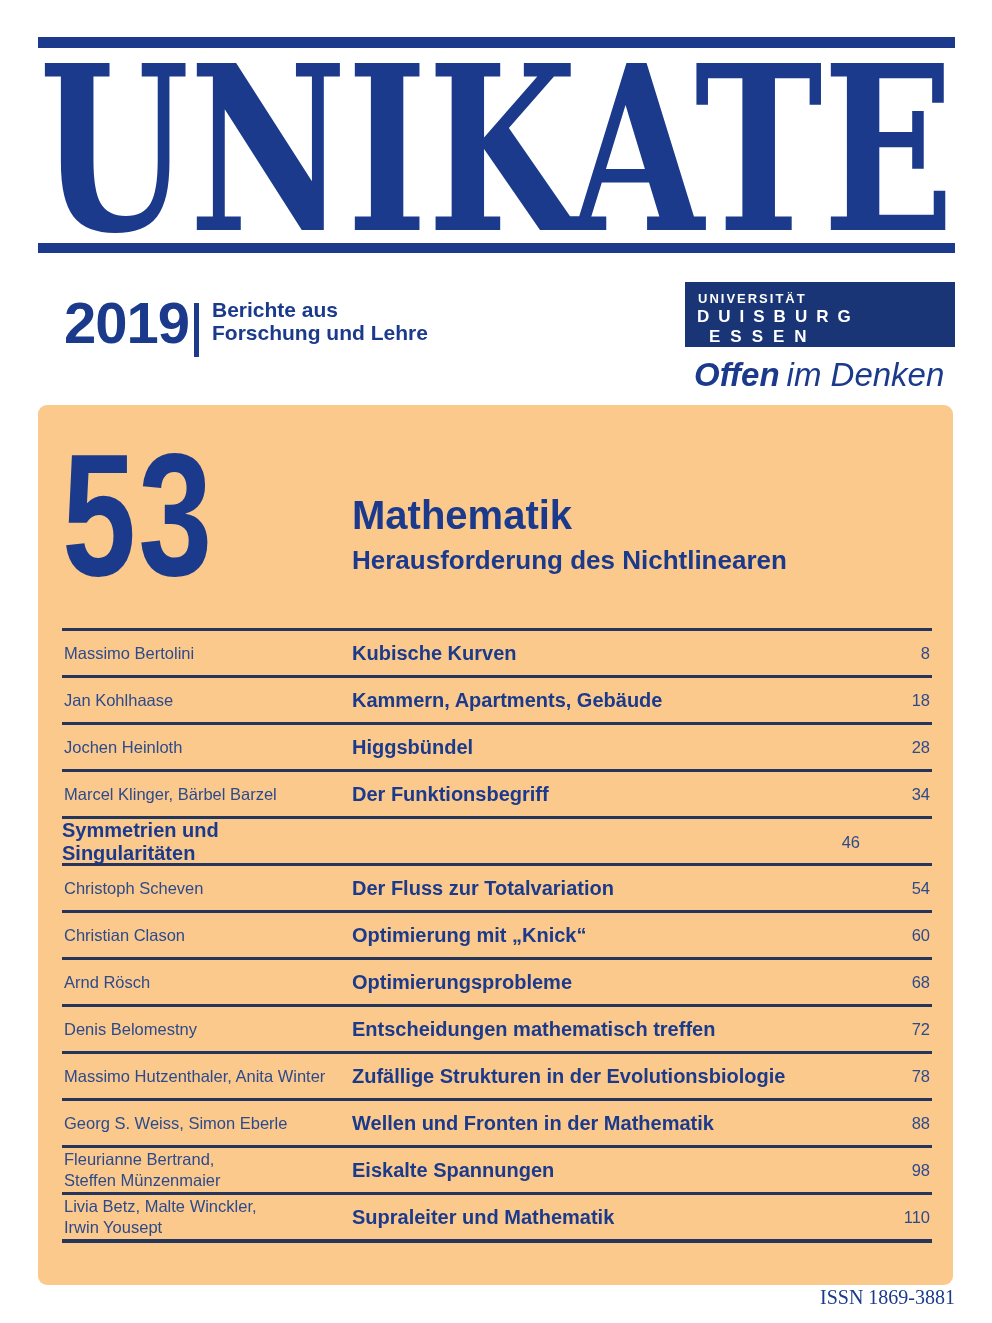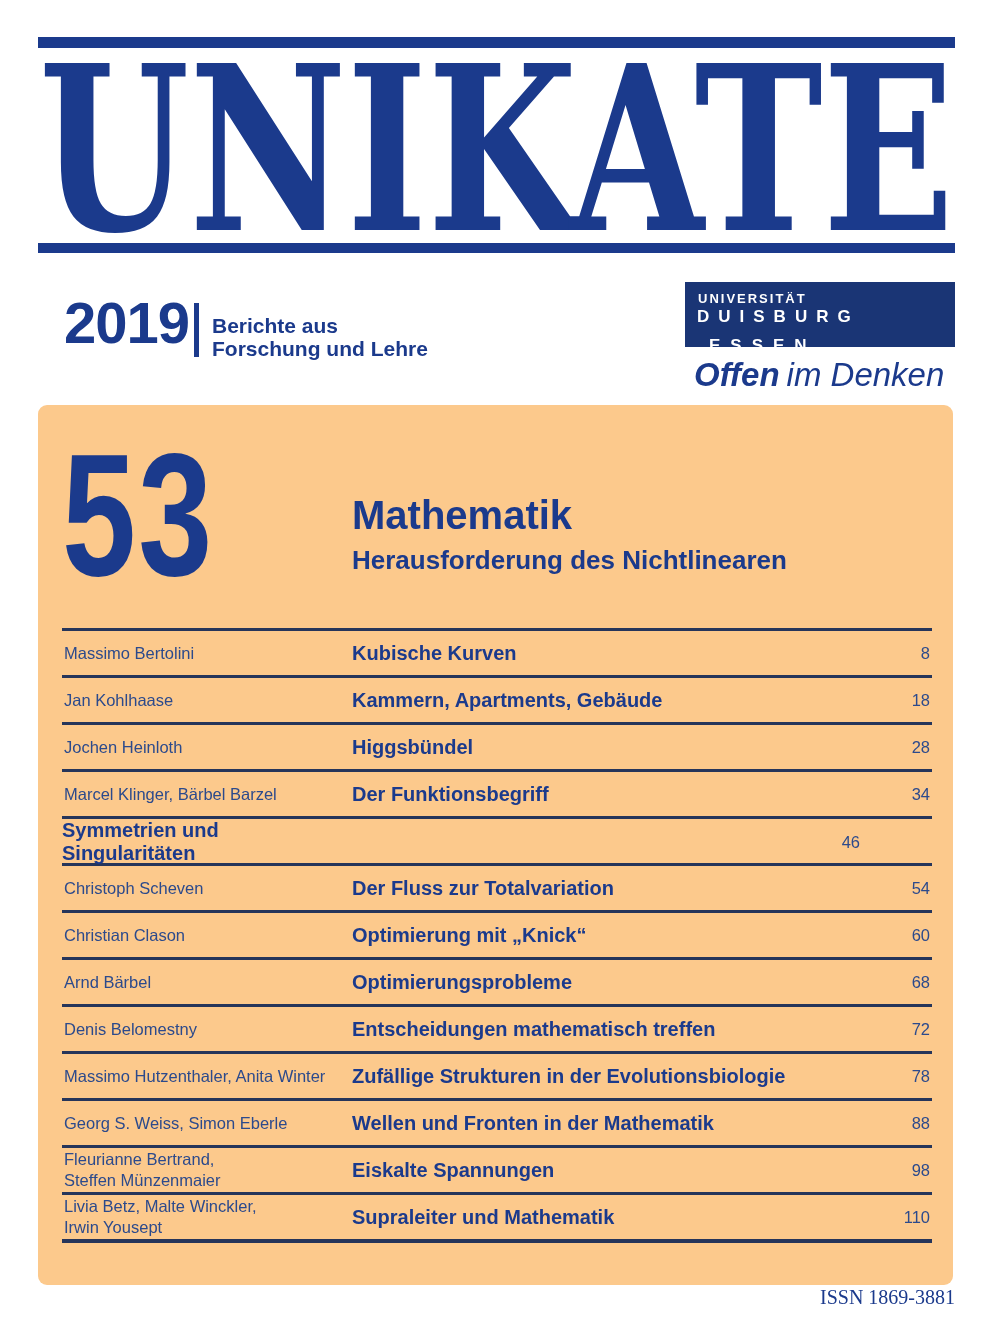--- a/index.html
+++ b/index.html
@@ -27,28 +27,28 @@
   .masthead text{
     font-family:"DejaVu Serif","Liberation Serif",serif;
     font-weight:bold;
     fill:var(--brand-blue);
   }
 
   
   .year{left:64px;top:294px;font-size:58px;font-weight:bold;letter-spacing:-1px;
         color:var(--brand-blue);line-height:1;}
   .year-sep{left:194px;top:303px;width:5px;height:54px;background:var(--brand-blue);}
-  .issue-subtitle{left:212px;top:314px;font-size:21px;font-weight:bold;line-height:23px;
+  .issue-subtitle{left:212px;top:298px;font-size:21px;font-weight:bold;line-height:23px;
         color:var(--brand-blue);}
 
   
   .logo-box{left:685px;top:282px;width:270px;height:65px;background:var(--logo-blue);
         color:#ffffff;overflow:hidden;}
   .logo-uni{margin:9px 0 0 13px;font-size:13px;font-weight:bold;letter-spacing:2px;}
-  .logo-duisburg{margin:3px 0 16px 12px;font-size:17px;font-weight:bold;letter-spacing:9px;line-height:15px;}
+  .logo-duisburg{margin:3px 0 7px 12px;font-size:17px;font-weight:bold;letter-spacing:9px;line-height:15px;}
   .logo-essen{margin:-2px 0 0 24px;font-size:17px;font-weight:bold;letter-spacing:10px;line-height:15px;}
   .claim{left:694px;top:356px;font-size:33px;font-style:italic;color:var(--brand-blue);}
   .claim .claim-bold{font-weight:bold;}
   .claim .claim-rest{margin-left:7px;}
 
   
   .cover{left:38px;top:405px;width:915px;height:880px;background:var(--cover-bg);
         border-radius:9px;}
   .issue-number{position:absolute;left:24px;top:22px;font-size:175px;font-weight:bold;
         line-height:1;color:var(--brand-blue);letter-spacing:3px;
@@ -142,21 +142,21 @@
     <div class="toc-page">54</div>
   </div>
 
   <div class="toc-row">
     <div class="toc-authors">Christian Clason</div>
     <div class="toc-title">Optimierung mit „Knick“</div>
     <div class="toc-page">60</div>
   </div>
 
   <div class="toc-row">
-    <div class="toc-authors">Arnd Bärbel</div>
+    <div class="toc-authors">Arnd Rösch</div>
     <div class="toc-title">Optimierungsprobleme</div>
     <div class="toc-page">68</div>
   </div>
 
   <div class="toc-row">
     <div class="toc-authors">Denis Belomestny</div>
     <div class="toc-title">Entscheidungen mathematisch treffen</div>
     <div class="toc-page">72</div>
   </div>
 

